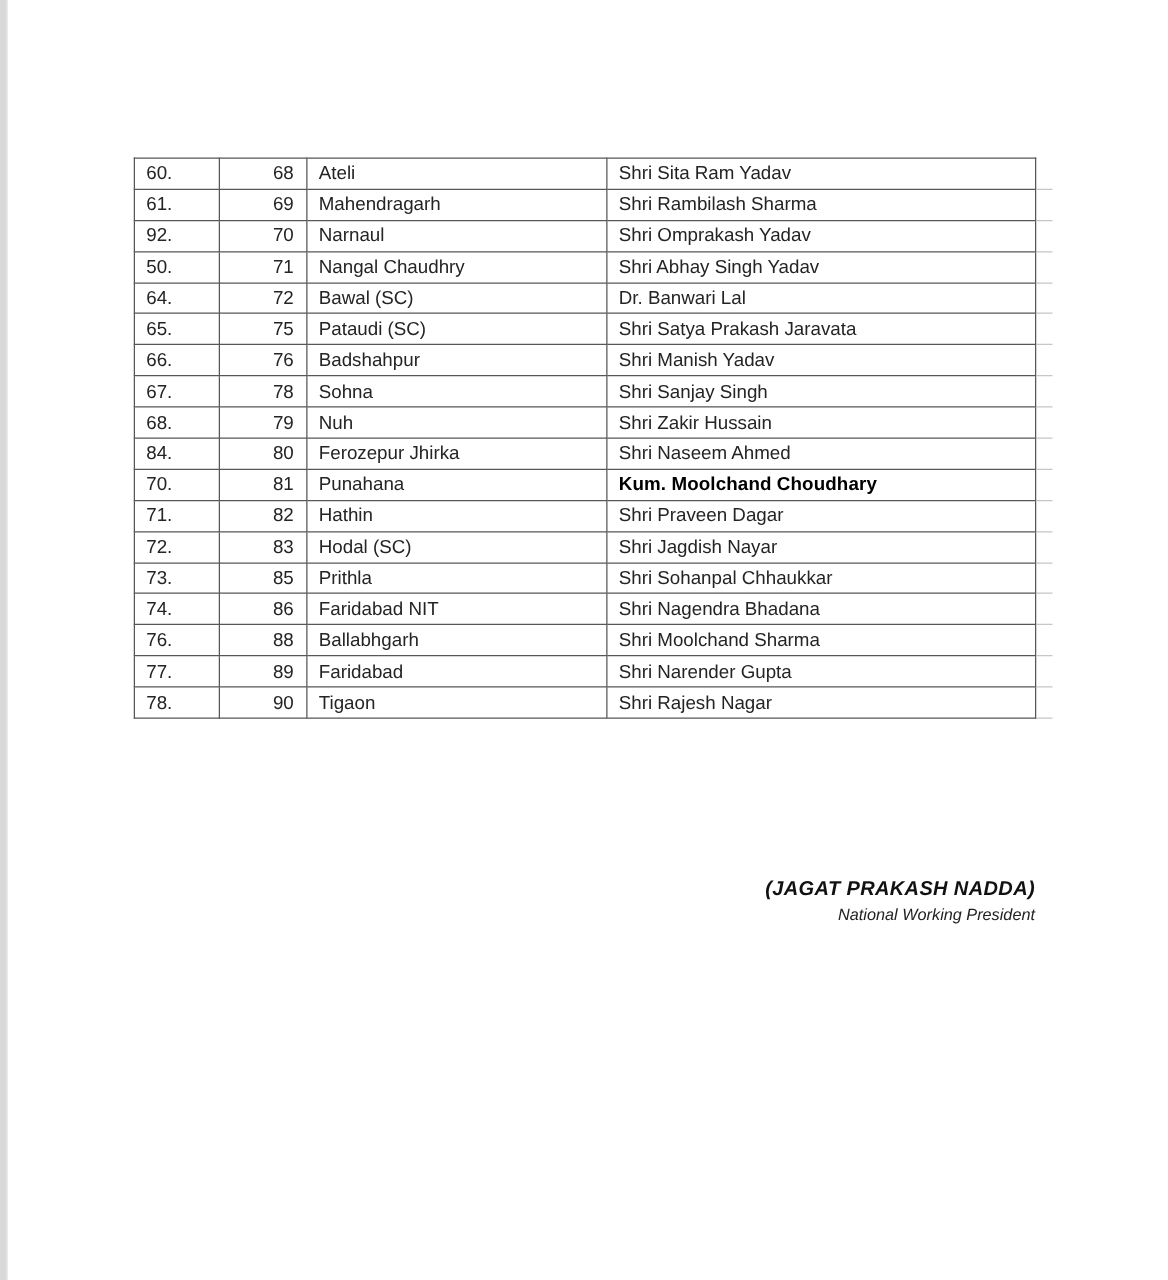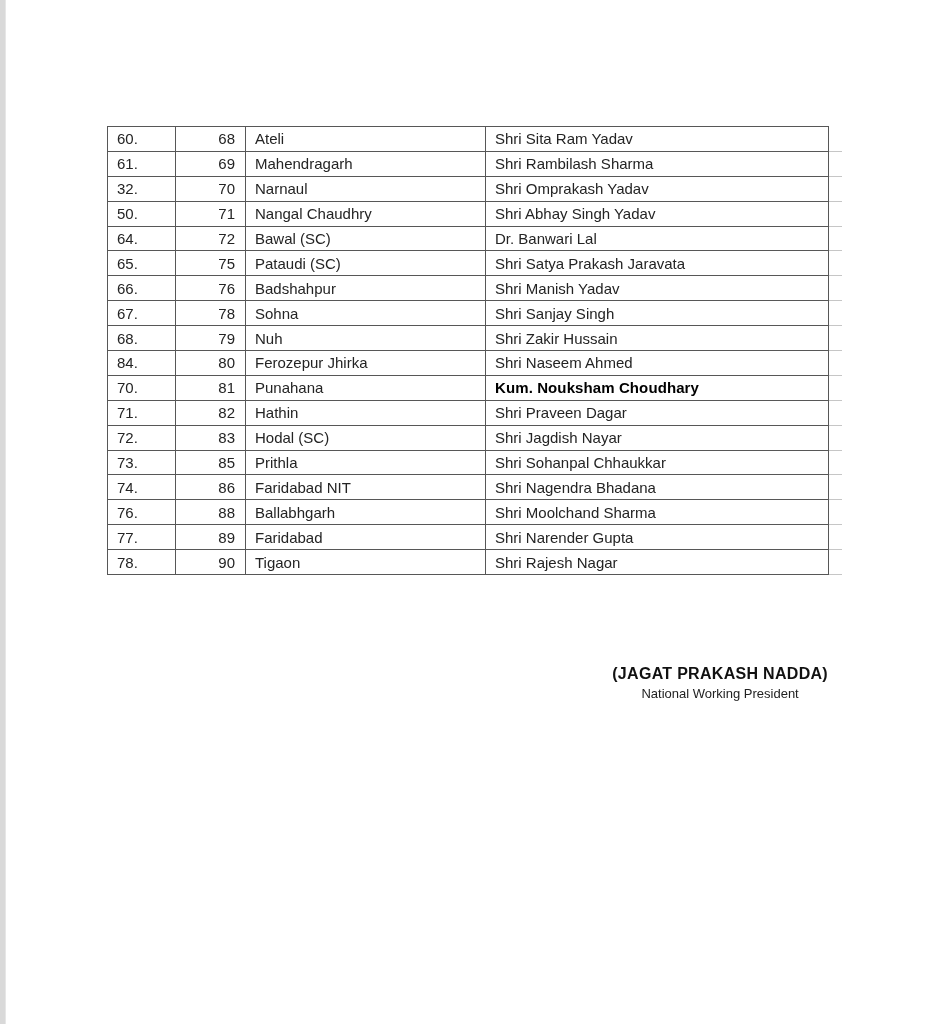--- a/index.html
+++ b/index.html
@@ -58,23 +58,24 @@
     height: 1px;
     background: #c6c6c6;
   }
   tr.bold td.c-cand {
     font-weight: bold;
     color: #000;
     letter-spacing: 0.1px;
   }
   .signature-block {
     position: absolute;
-    top: 665px;
+    top: 703px;
     right: 106px;
-    text-align: center;
+    text-align: right;
+    font-style: italic;
   }
   .sig-name {
     font-weight: bold;
     font-size: 16px;
     line-height: 18px;
     color: #111;
     letter-spacing: 0.3px;
   }
   .sig-title {
     font-size: 13px;
@@ -104,21 +105,21 @@
   </tr>
 
   <tr>
     <td class="c-sno">61.</td>
     <td class="c-cno">69</td>
     <td class="c-name">Mahendragarh</td>
     <td class="c-cand">Shri Rambilash Sharma</td>
   </tr>
 
   <tr>
-    <td class="c-sno">32.</td>
+    <td class="c-sno">92.</td>
     <td class="c-cno">70</td>
     <td class="c-name">Narnaul</td>
     <td class="c-cand">Shri Omprakash Yadav</td>
   </tr>
 
   <tr>
     <td class="c-sno">50.</td>
     <td class="c-cno">71</td>
     <td class="c-name">Nangal Chaudhry</td>
     <td class="c-cand">Shri Abhay Singh Yadav</td>
@@ -163,21 +164,21 @@
     <td class="c-sno">84.</td>
     <td class="c-cno">80</td>
     <td class="c-name">Ferozepur Jhirka</td>
     <td class="c-cand">Shri Naseem Ahmed</td>
   </tr>
 
   <tr class="bold">
     <td class="c-sno">70.</td>
     <td class="c-cno">81</td>
     <td class="c-name">Punahana</td>
-    <td class="c-cand">Kum. Nouksham Choudhary</td>
+    <td class="c-cand">Kum. Moolchand Choudhary</td>
   </tr>
 
   <tr>
     <td class="c-sno">71.</td>
     <td class="c-cno">82</td>
     <td class="c-name">Hathin</td>
     <td class="c-cand">Shri Praveen Dagar</td>
   </tr>
 
   <tr>

